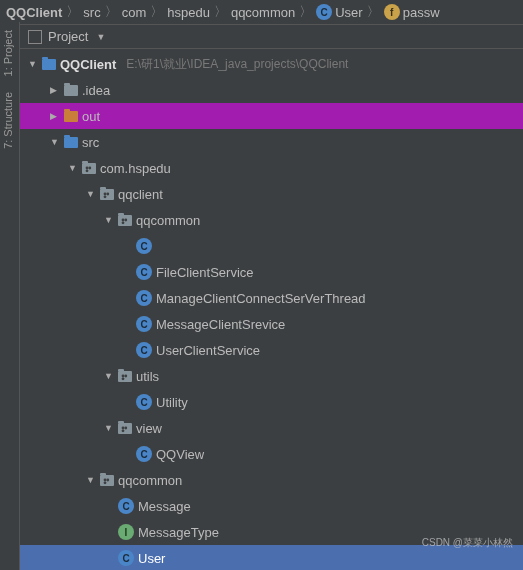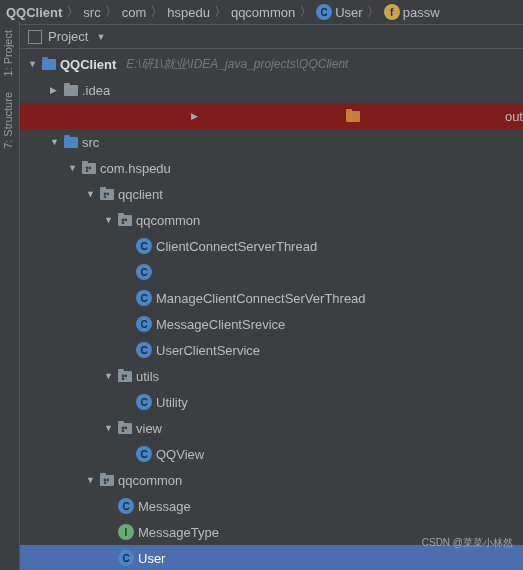--- a/index.html
+++ b/index.html
@@ -62,34 +62,33 @@
   height: 26px;
   padding-left: 8px;
   gap: 4px;
   white-space: nowrap;
 }
 .tree-row.selected {
   background: #4b6eaf;
   color: #ffffff;
 }
 .tree-row.highlighted {
-  background: #7f1d1d;
-  justify-content: space-between;
+  background: #a21caf;
 }
 .tree-row .arrow {
   width: 10px;
   font-size: 9px;
   color: #aaa;
   display: inline-block;
 }
 .tree-row .arrow.open::before { content: "▼"; }
 .tree-row .arrow.closed::before { content: "▶"; }
 .tree-row .spacer { display: inline-block; }
 .bold { color: #ddd; font-weight: bold; }
-.path-hint { color: #787878; margin-left: 6px; font-size: 12px; font-style: italic; }
+.path-hint { color: #787878; margin-left: 6px; font-size: 12px; }
 .icon {
   width: 16px;
   height: 16px;
   display: inline-flex;
   align-items: center;
   justify-content: center;
   font-size: 10px;
   border-radius: 50%;
 }
 .folder { width: 14px; height: 11px; background: #87939a; border-radius: 1px; position: relative; }
@@ -205,25 +204,25 @@
   <div class="tree-row">
     <span class="spacer" style="width:72px"></span>
     <span class="arrow open"></span>
     <span class="folder pkg"></span>
     <span>qqcommon</span>
   </div>
 
   <div class="tree-row">
       <span class="spacer" style="width:104px"></span>
       <span class="icon circle-c">C</span>
-      <span>ClientConnectServerThread</span>
-    </div>
-  <div class="tree-row">
-      <span class="spacer" style="width:104px"></span>
-      <span class="icon circle-c">C</span>
+    </div>
+  <div class="tree-row">
+      <span class="spacer" style="width:104px"></span>
+      <span class="icon circle-c">C</span>
+      <span>FileClientService</span>
     </div>
   <div class="tree-row">
       <span class="spacer" style="width:104px"></span>
       <span class="icon circle-c">C</span>
       <span>ManageClientConnectSerVerThread</span>
     </div>
   <div class="tree-row">
       <span class="spacer" style="width:104px"></span>
       <span class="icon circle-c">C</span>
       <span>MessageClientSrevice</span>

